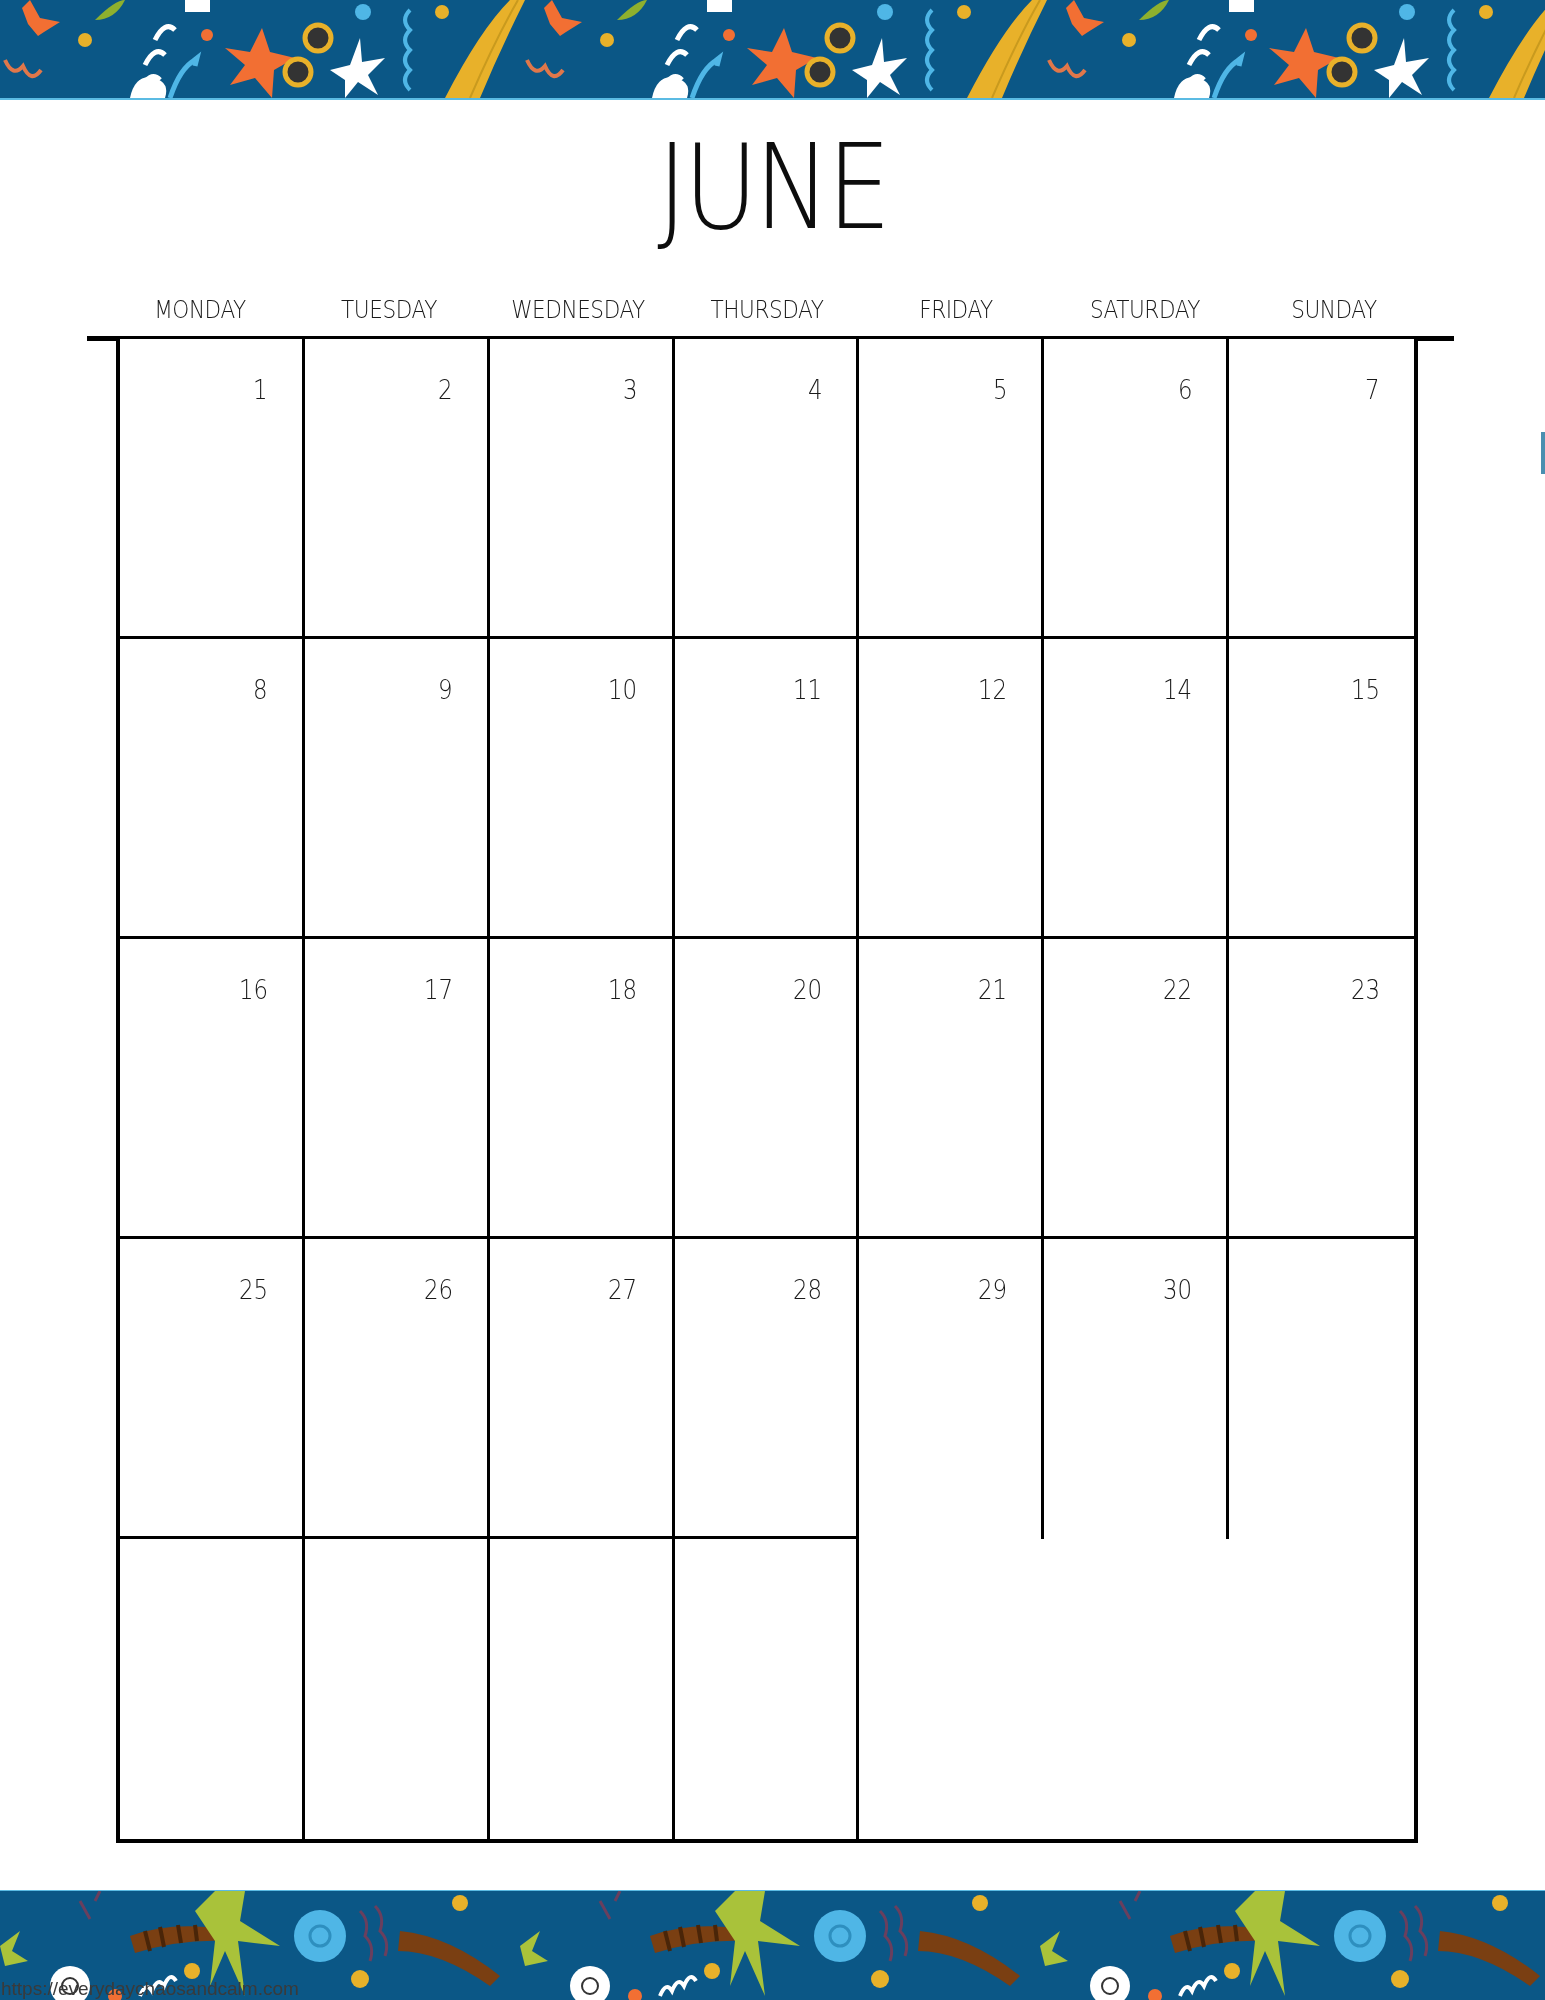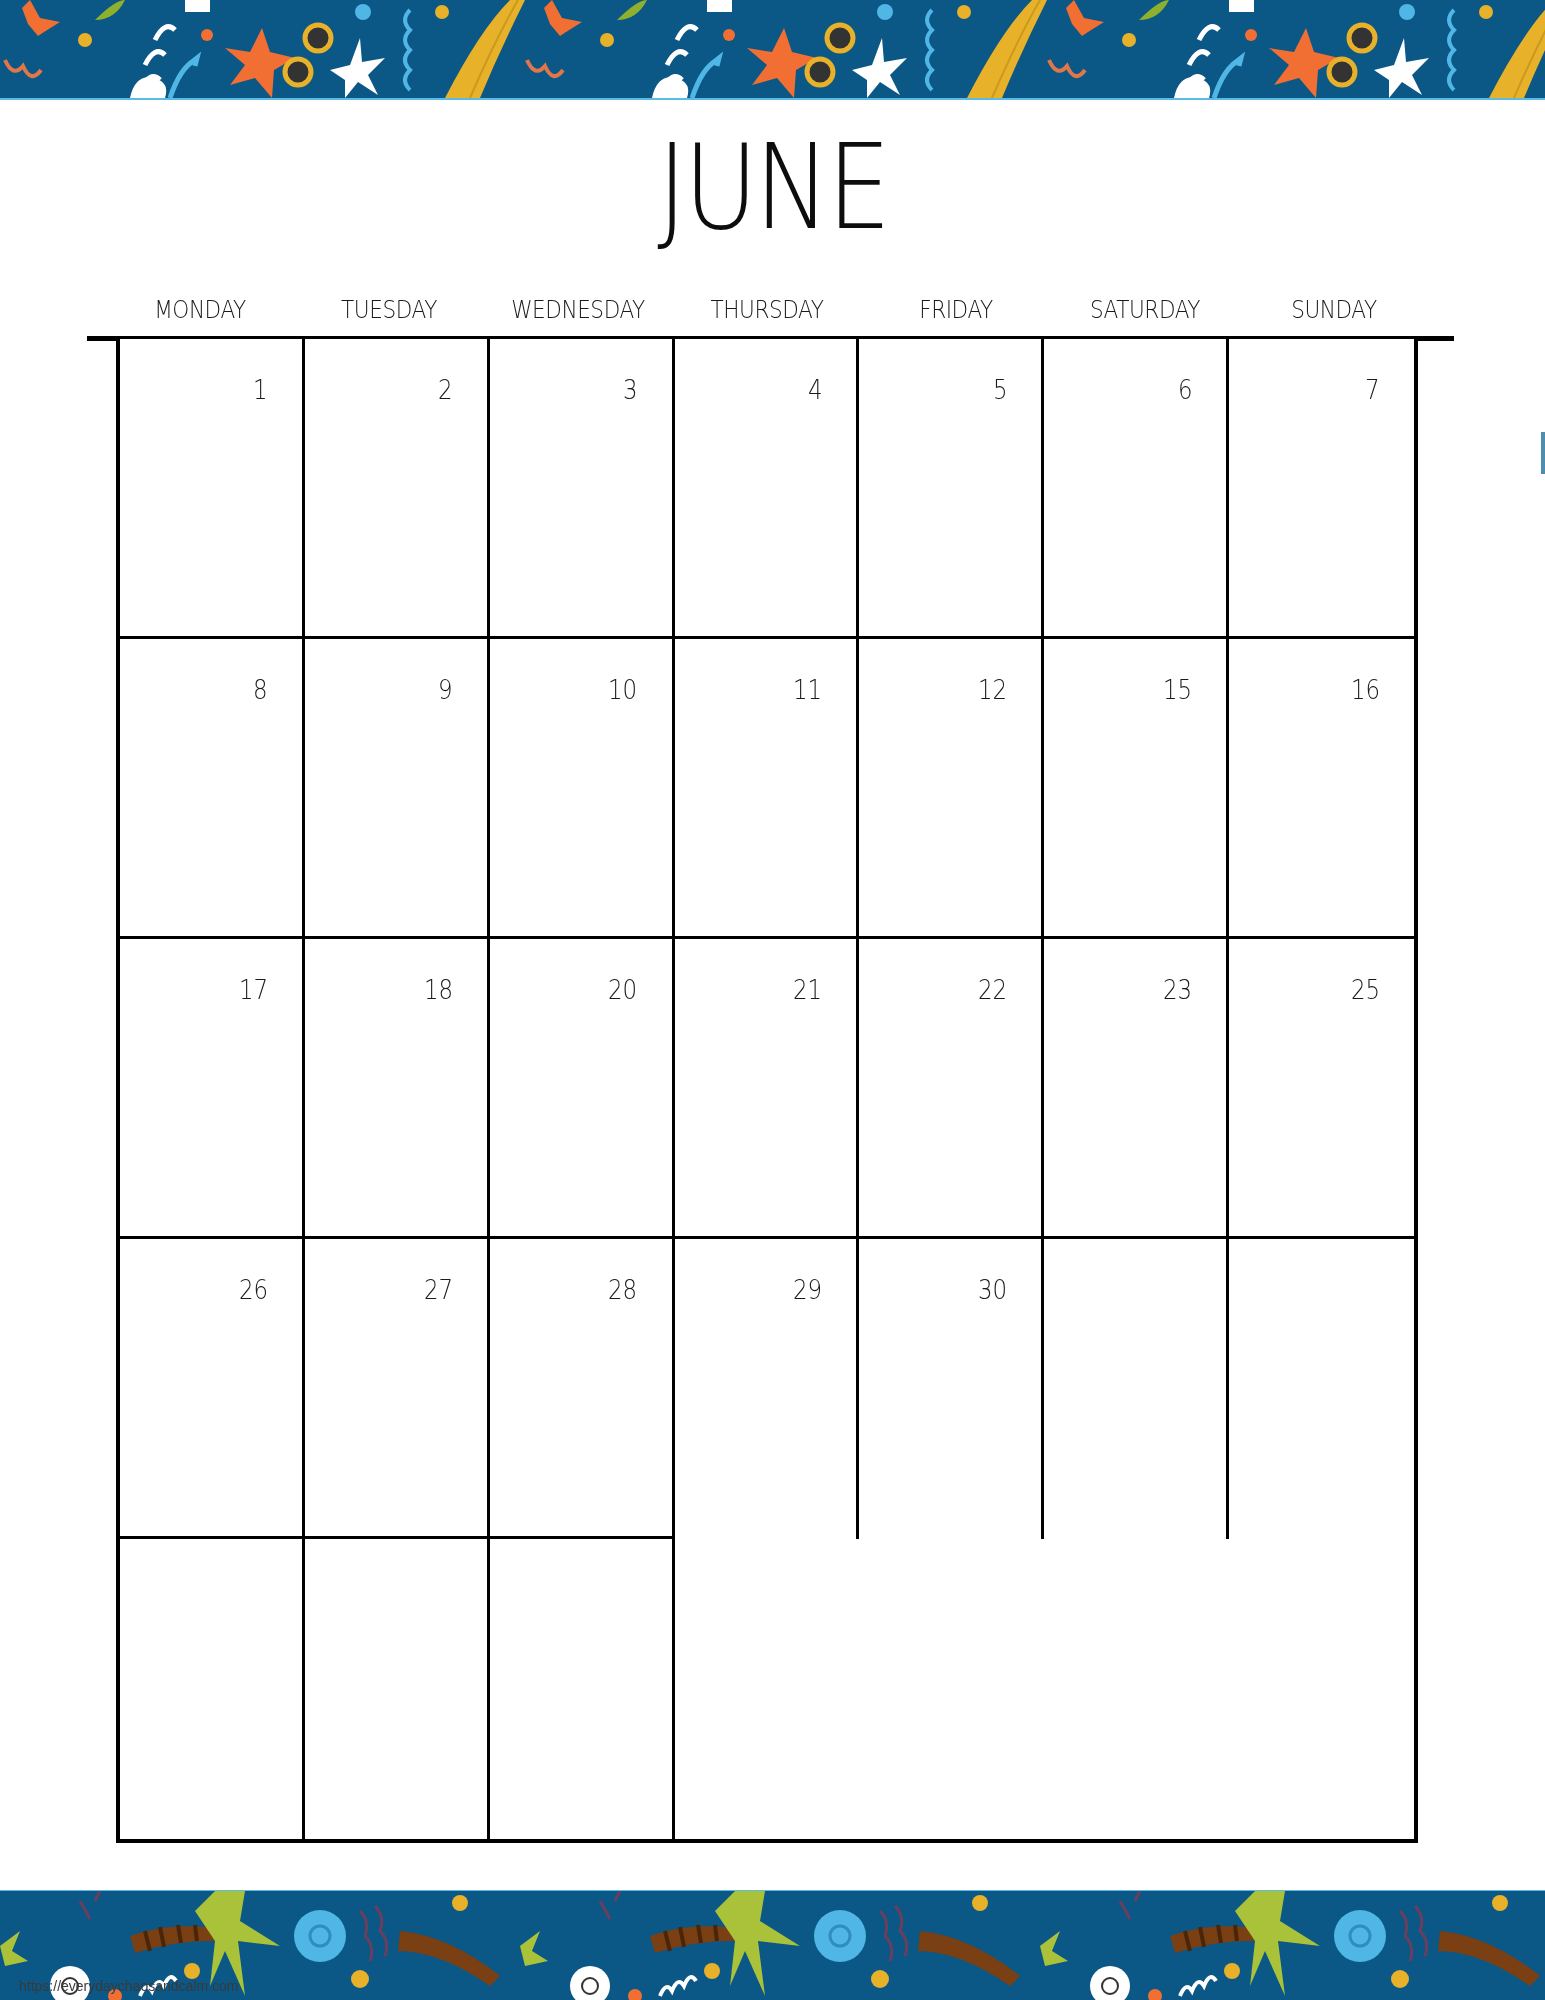--- a/index.html
+++ b/index.html
@@ -39,22 +39,22 @@
     }
     .cell:nth-child(7n) { border-right: none; }
     .cell:nth-last-child(-n+7) { border-bottom: none; }
     .day-num {
       position: absolute; top: 36px; right: 34px;
       font-family: "DejaVu Sans", sans-serif; font-weight: 200; font-size: 26px;
       color: #1a1a1a; transform: scaleX(0.88); transform-origin: right;
     }
 
     .footer-url {
-      position: absolute; left: 19px; top: 1978px; font-family: "Liberation Sans", sans-serif;
-      font-size: 14px; color: #3a3a3a; z-index: 2;
+      position: absolute; left: 1px; top: 1978px; font-family: "Liberation Sans", sans-serif;
+      font-size: 19px; color: #3a3a3a; z-index: 2;
     }
     .edge-mark { position: absolute; left: 1541px; top: 432px; width: 4px; height: 42px; background: #4a8fb0; }
   </style>
 </head>
 <body>
 
 <div class="band band-top">
   <svg width="1545" height="98" viewBox="0 0 1545 98">
     <g id="tile">
 
@@ -137,20 +137,23 @@
     </div>
   <div class="cell">
       <span class="day-num">10</span>
     </div>
   <div class="cell">
       <span class="day-num">11</span>
     </div>
   <div class="cell">
       <span class="day-num">12</span>
     </div>
+  <div class="cell">
+      <span class="day-num">14</span>
+    </div>
 
   <div class="cell">
       <span class="day-num">15</span>
     </div>
   <div class="cell">
       <span class="day-num">16</span>
     </div>
   <div class="cell">
       <span class="day-num">17</span>
     </div>

